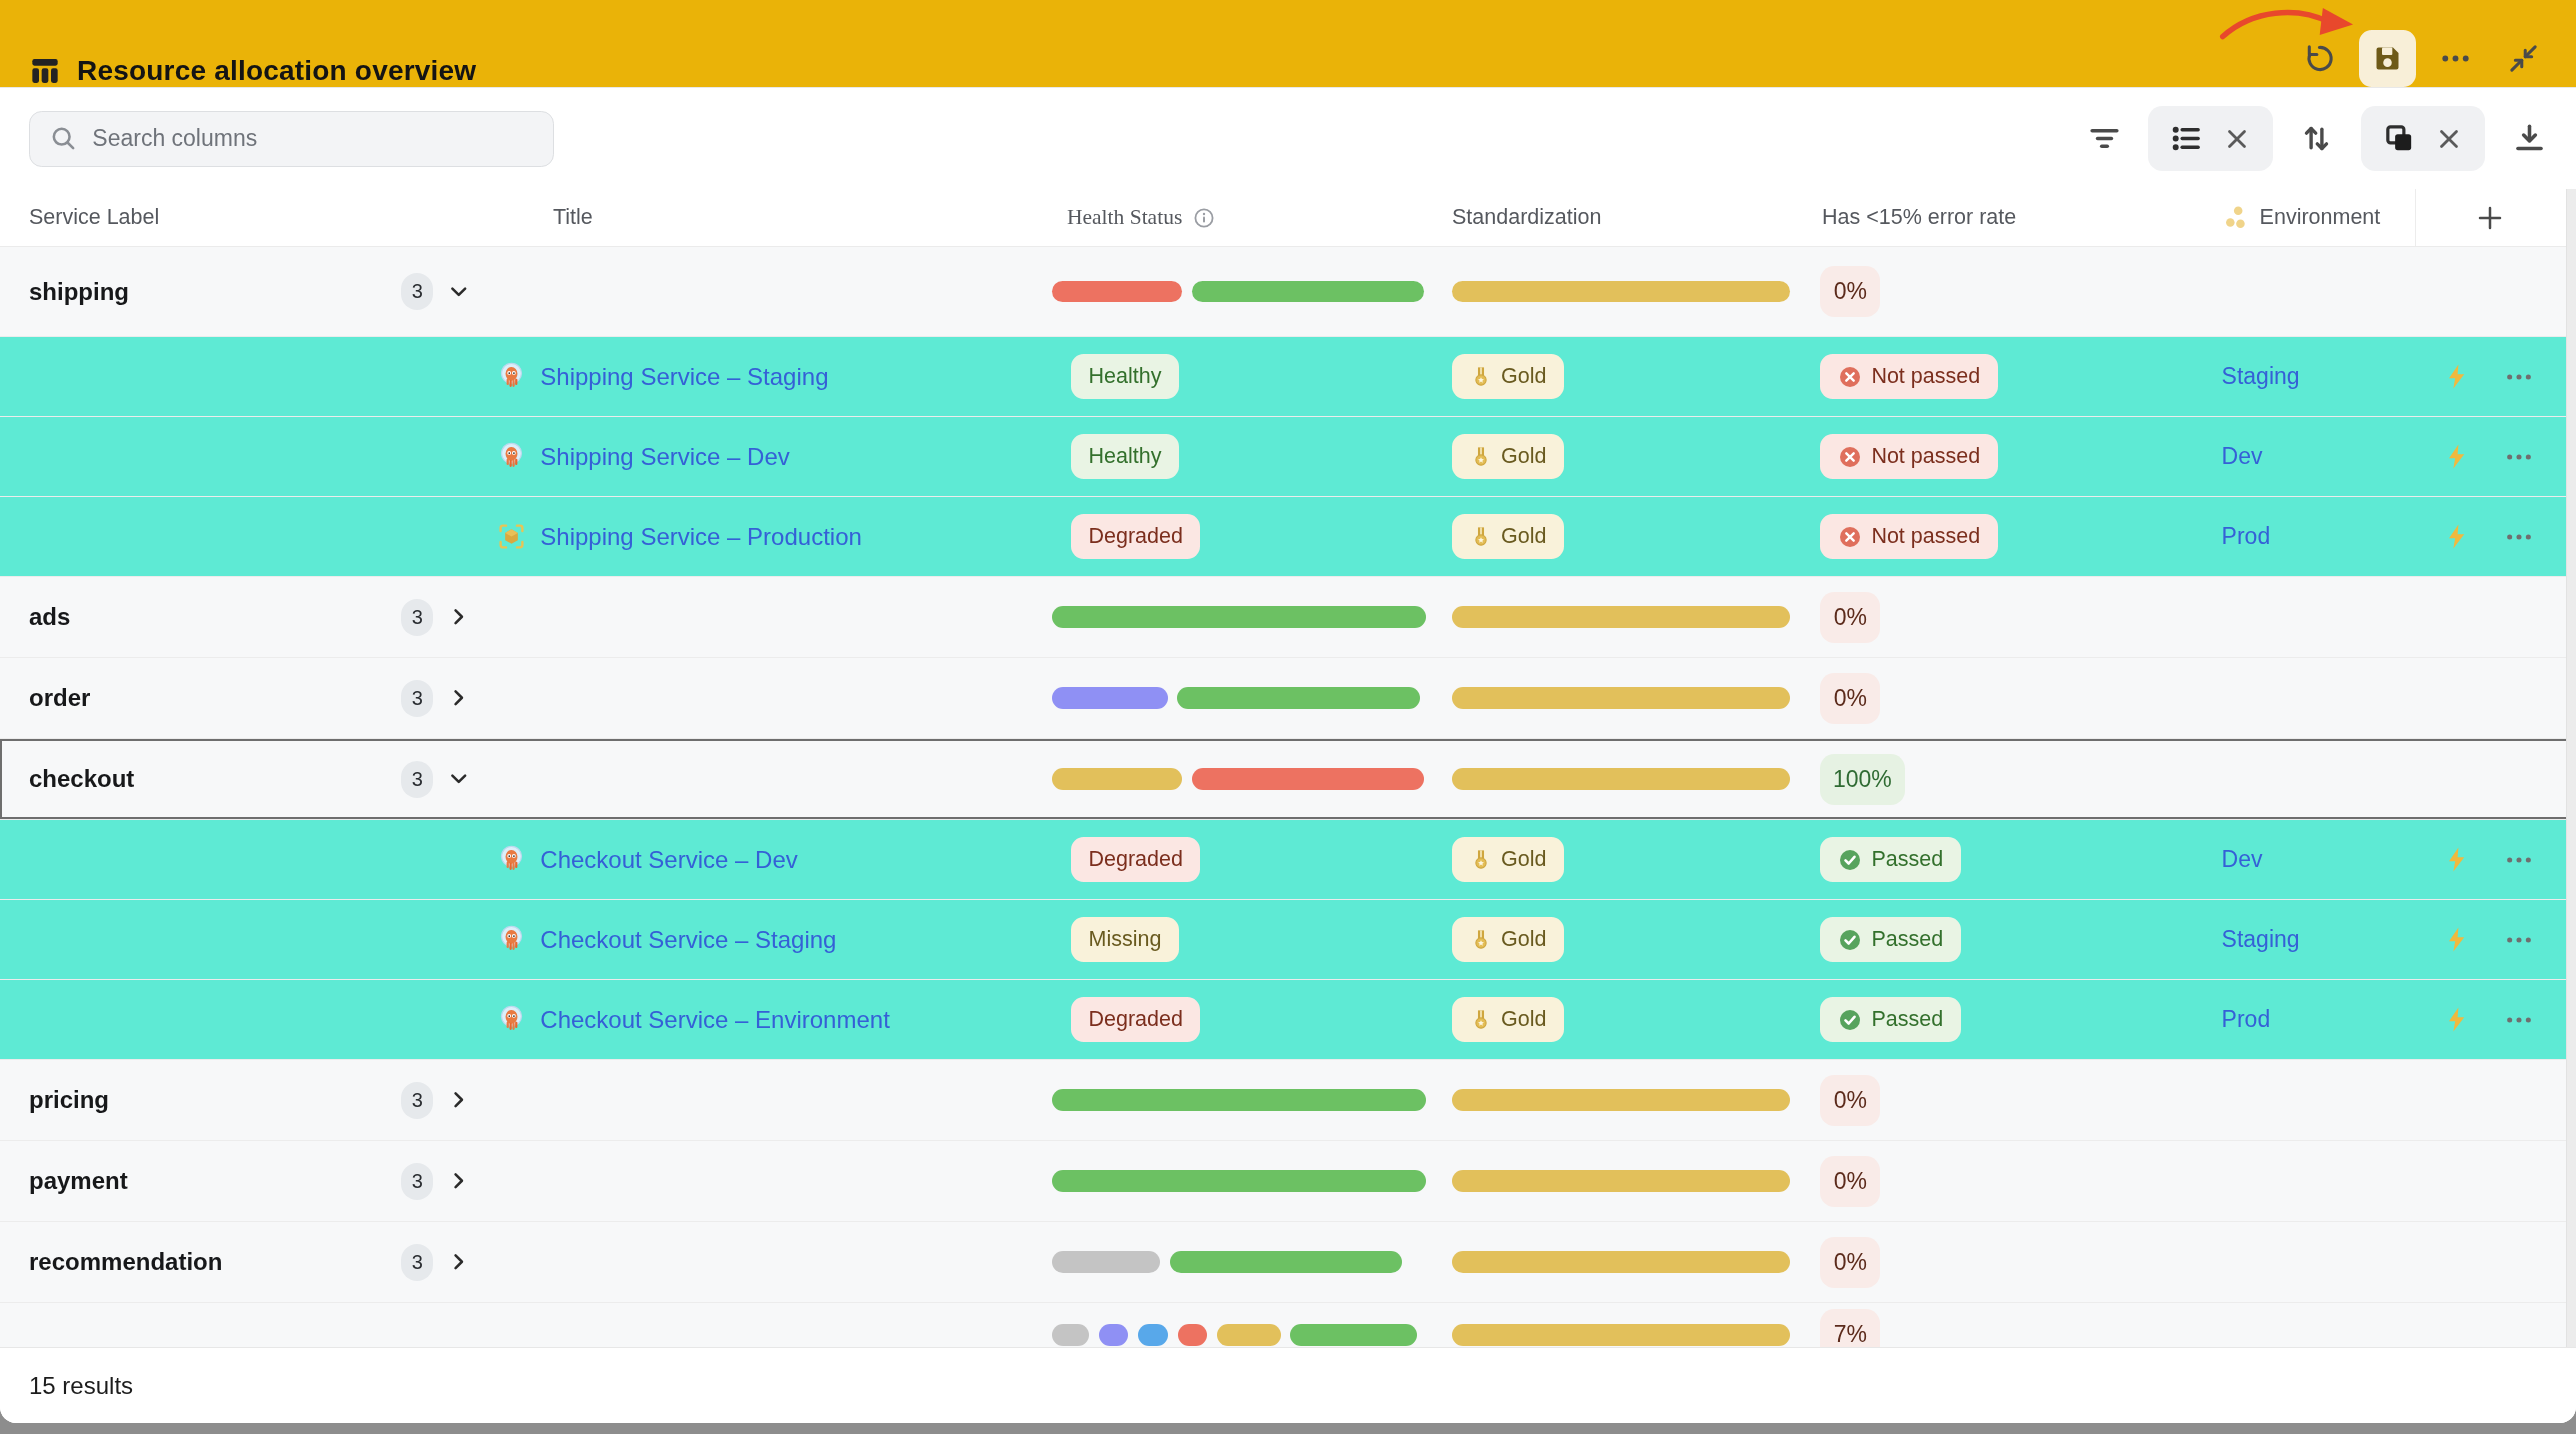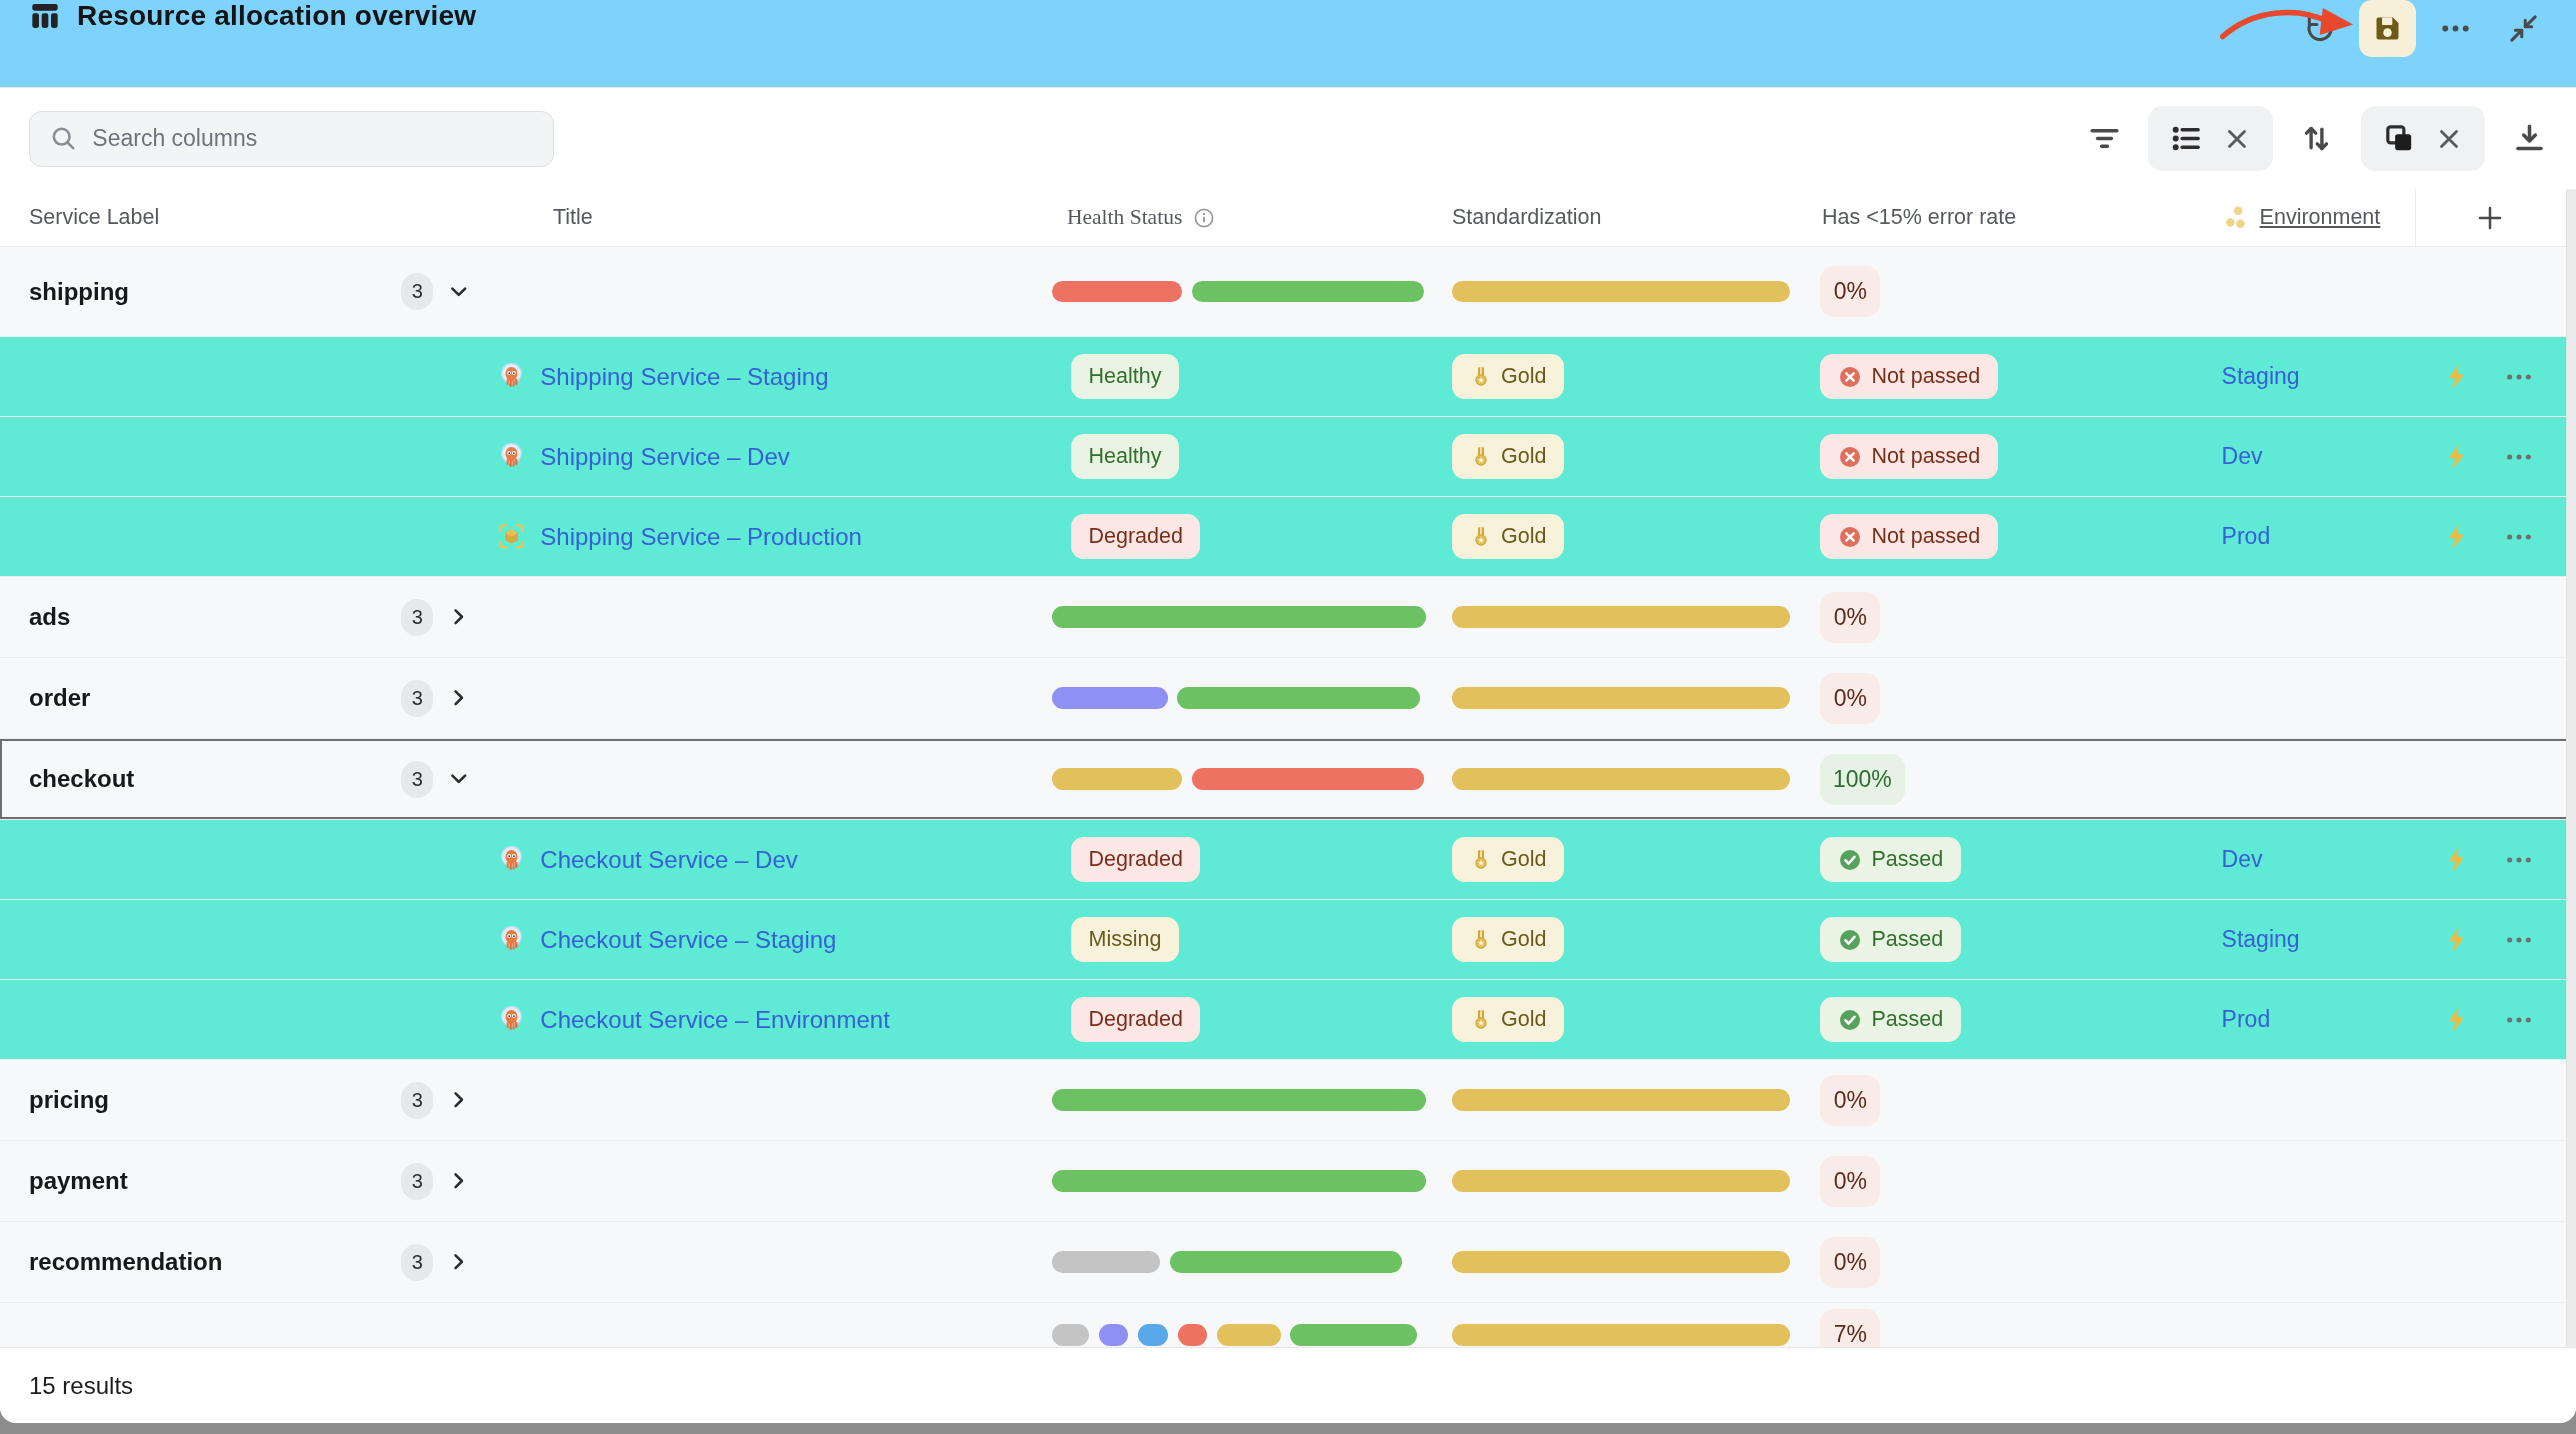--- a/index.html
+++ b/index.html
@@ -9,23 +9,23 @@
     font-family:"Liberation Sans", sans-serif;
     color:#1c1c1c;
     overflow:hidden;
   }
   .panel {
     position:absolute; left:0; top:0; width:2576px; height:1423px;
     background:#fff; border-radius:0 0 16px 16px; overflow:hidden;
   }
   
   .app-header {
-    position:relative; height:88px; display:flex; align-items:flex-start;
+    position:relative; height:88px; display:flex; align-items:flex-end;
     justify-content:space-between; padding:0 24px 0 29px;
-    border-bottom:0.8px solid #e8e8e8; background:#7dd3fc;
+    border-bottom:0.8px solid #e8e8e8; background:#eab308;
   }
   .title-wrap { display:flex; align-items:center; gap:16px; }
   .page-title { font-size:28px; font-weight:700; letter-spacing:0.2px; color:#141414; }
   .hdr-actions { display:flex; align-items:center; gap:11px; }
   .icon-btn {
     width:57px; height:57px; border-radius:12.7px; display:flex;
     align-items:center; justify-content:center; background:transparent; border:none; cursor:pointer;
   }
   .icon-btn.save-hl { background:#f8efd8; }
   .annot-arrow { position:absolute; right:215px; top:3.2px; pointer-events:none; }
@@ -56,21 +56,21 @@
     align-items:center;
     text-align:center;
   }
   .thead {
     height:58px; border-bottom:0.8px solid #ebebeb; color:#55585e; font-size:21.5px;
     background:#fff;
   }
   .th { display:flex; align-items:center; gap:9.6px; height:100%; cursor:pointer; }
   .th.c1{ padding-left:29px; } .th.c2{ padding-left:75px; }
   .th.c3{ padding-left:25px;font-family:Liberation Serif, serif; } .th.c4{ padding-left:20px; }
-  .th.c5{ padding-left:16px; } .th.c6{ padding-left:11px;text-decoration:underline; }
+  .th.c5{ padding-left:16px; } .th.c6{ padding-left:11px; }
   .th.c7{ justify-content:center; border-left:0.8px solid #ececec; }
   .tbody { position:relative; }
   .row { border-bottom:0.8px solid #ececec; position:relative; }
   .row.group { background:#f7f8f9; height:81px; }
   .row.group.first { height:90px; }
   .row.service { background:#5eead4; height:80px; }
   .row.selected::after {
     content:""; position:absolute; inset:0; border:2.4px solid #6e6e6e; pointer-events:none;
   }
   .row.partial { height:45px; overflow:hidden; align-items:start; }

